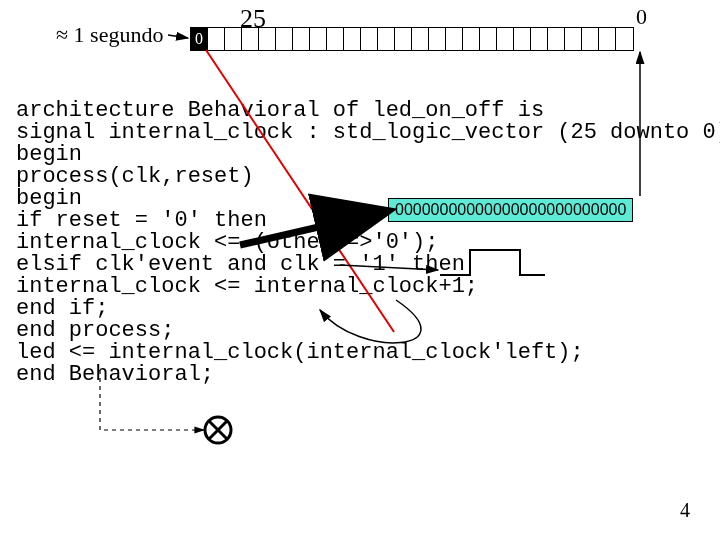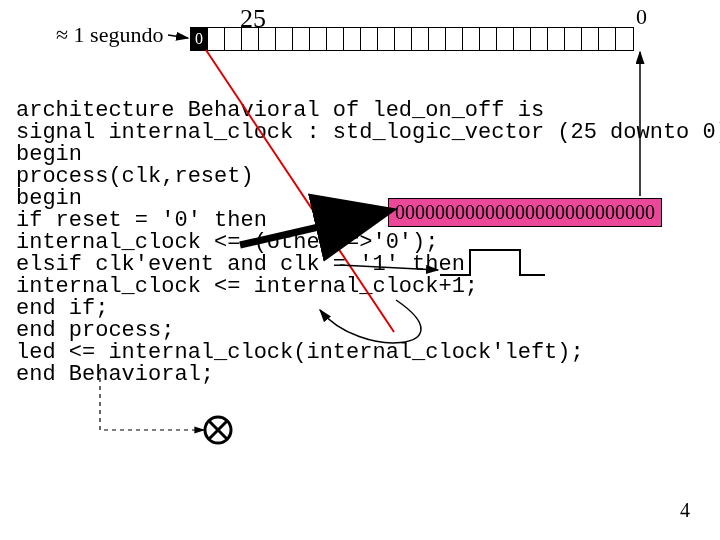--- a/index.html
+++ b/index.html
@@ -44,24 +44,24 @@
   .code {
     left: 16px; top: 100px;
     font-family: "Courier New", monospace;
     font-size: 22px;
     line-height: 22px;
     white-space: pre;
   }
   .zeros-box {
     left: 388px; top: 198px;
     border: 1px solid #000;
-    background: #ec4899;
+    background: #5eead4;
     padding: 2px 6px;
-    font-family: Liberation Serif, serif;
-    font-size: 20px;
+    font-family: Liberation Sans, sans-serif;
+    font-size: 16px;
     letter-spacing: 0px;
   }
   .page-num {
     right: 30px; bottom: 18px;
     font-size: 20px;
   }
 
   svg.overlay {
     position: absolute;
     left: 0; top: 0;

